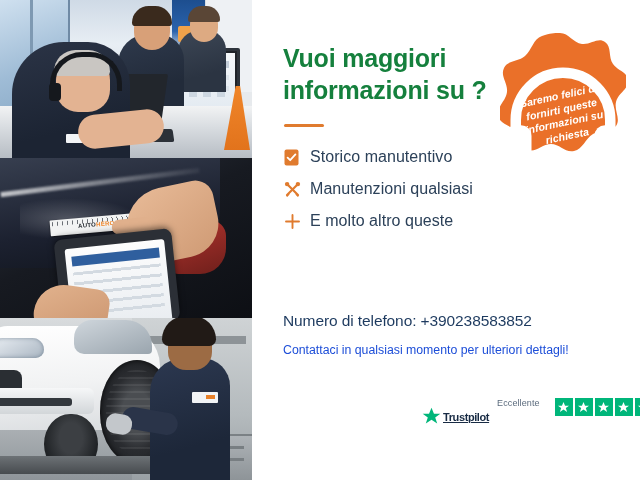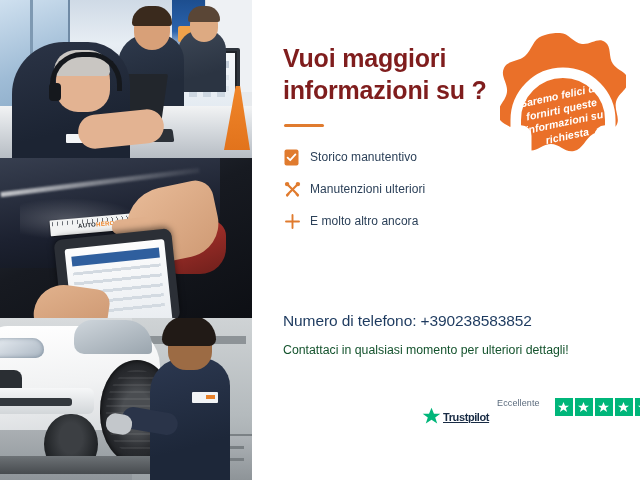--- a/index.html
+++ b/index.html
@@ -351,21 +351,21 @@
 
   
   .title {
     position: absolute;
     left: 31px;
     top: 42px;
     width: 250px;
     font-size: 25px;
     line-height: 32px;
     font-weight: bold;
-    color: #7f1d1d;
+    color: #15803d;
     letter-spacing: -0.2px;
   }
   .title-rule {
     position: absolute;
     left: 32px;
     top: 124px;
     width: 40px;
     height: 3px;
     background: #e07b2e;
     border-radius: 2px;
@@ -420,21 +420,21 @@
   .feature-icon {
     width: 26px;
     flex: none;
     display: flex;
     align-items: center;
     justify-content: flex-start;
     color: #e07b2e;
   }
   .feature-icon svg { display: block; }
   .feature-label {
-    font-size: 12px;
+    font-size: 16px;
     color: #2c4159;
     letter-spacing: .05px;
   }
 
   
   .phone-line {
     position: absolute;
     left: 31px;
     top: 312px;
     font-size: 15.5px;
@@ -443,21 +443,21 @@
     letter-spacing: -0.1px;
     white-space: nowrap;
   }
   .sub-lines {
     position: absolute;
     left: 31px;
     top: 341px;
     width: 300px;
     font-size: 12.3px;
     line-height: 18px;
-    color: #14532d;
+    color: #1d4ed8;
   }
 
   
   .trustpilot {
     position: absolute;
     left: 170px;
     top: 398px;
     display: flex;
     align-items: flex-start;
   }
@@ -646,35 +646,35 @@
             <g stroke="#e07b2e" stroke-width="2.2" stroke-linecap="round">
               <path d="M3 3 L14 14"></path>
               <path d="M14 3 L3 14"></path>
             </g>
             <circle cx="3.1" cy="3.1" r="2.2" fill="#e07b2e"></circle>
             <circle cx="13.9" cy="3.1" r="2.2" fill="#e07b2e"></circle>
             <path d="M2 14.8 L4.4 12.4 L5.6 13.6 L3.2 16 Z" fill="#e07b2e"></path>
             <path d="M15 14.8 L12.6 12.4 L11.4 13.6 L13.8 16 Z" fill="#e07b2e"></path>
           </svg>
         </span>
-        <span class="feature-label">Manutenzioni ulteriori</span>
+        <span class="feature-label">Manutenzioni qualsiasi</span>
       </div>
 
 
 
       <div class="feature">
         <span class="feature-icon">
           <svg width="17" height="17" viewBox="0 0 17 17">
             <g stroke="#e07b2e" stroke-width="1.9" stroke-linecap="round">
               <path d="M8.5 2 V15"></path>
               <path d="M2 8.5 H15"></path>
             </g>
           </svg>
         </span>
-        <span class="feature-label">E molto altro ancora</span>
+        <span class="feature-label">E molto altro queste</span>
       </div>
 
     </div>
 
     <div class="phone-line">Numero di telefono: +390238583852</div>
 
     <div class="sub-lines">
       <div>Contattaci in qualsiasi momento per ulteriori dettagli!</div>
     </div>
 

